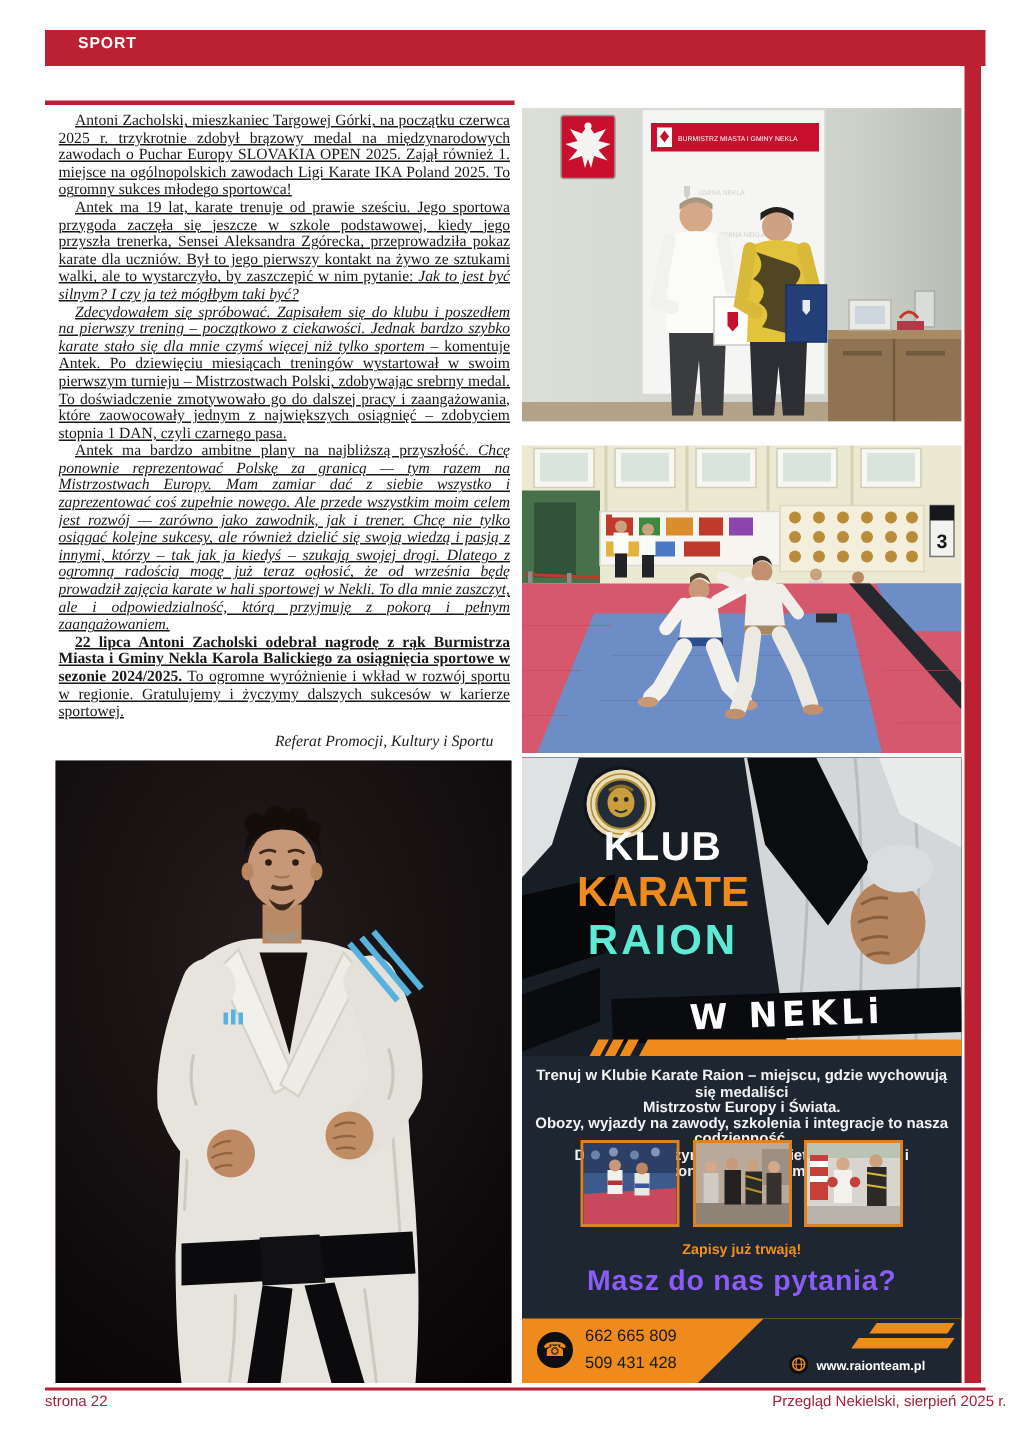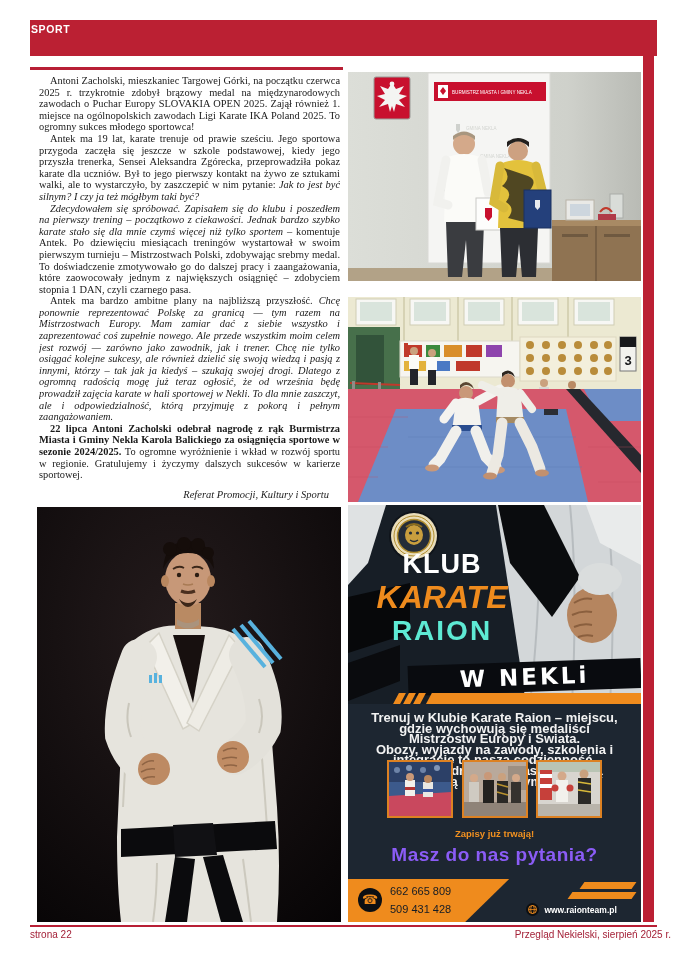--- a/index.html
+++ b/index.html
@@ -1,56 +1,56 @@
 <!DOCTYPE html>
 <html><head>
 <meta charset="utf-8">
 <style>
   html,body{margin:0;padding:0;background:#ffffff;}
   .page{position:relative;width:679px;height:960px;background:#ffffff;overflow:hidden;
         font-family:"Liberation Sans",sans-serif;}
   
-  .topbar{position:absolute;left:30px;top:20px;width:627px;height:36px;background:#bb2033;
+  .topbar{position:absolute;left:30px;top:20px;width:627px;height:24px;background:#bb2033;
           color:#fff;font-size:10.5px;font-weight:bold;letter-spacing:.6px;line-height:18px;
-          padding-left:1px;box-sizing:border-box;}
+          padding-left:22px;box-sizing:border-box;}
   .accentbar{position:absolute;left:643px;top:44px;width:11px;height:878px;background:#bb2033;}
   .title{position:absolute;left:30px;top:41px;width:330px;color:#b81f35;font-size:17.5px;
          font-weight:600;letter-spacing:.2px;}
   .title-rule{position:absolute;left:30px;top:67px;width:313px;height:2.5px;background:#b81f35;}
   
   .article{position:absolute;left:39px;top:75px;width:301px;height:410px;overflow:hidden;
            font-family:"Liberation Serif",serif;font-size:10.4px;line-height:11.6px;
            text-align:justify;color:#191919;}
-  .article p{margin:0;text-indent:11px;}
+  .article p{margin:0;text-indent:11px;text-decoration:underline;}
   .it{font-style:italic;}
   .bd{font-weight:bold;}
   .byline{position:absolute;left:28px;top:489px;width:301px;text-align:right;
           font-family:"Liberation Serif",serif;font-style:italic;font-size:10.5px;color:#222;}
   
   .photo{position:absolute;overflow:hidden;}
   .hero{left:37px;top:507px;width:304px;height:415px;background:#070506;}
   .photo1{left:348px;top:72px;width:293px;height:209px;background:#d7d8d2;}
   .photo2{left:348px;top:297px;width:293px;height:205px;background:#ece9d2;}
   
   .poster{position:absolute;left:348px;top:505px;width:293px;height:417px;background:#171e26;}
   .poster-top{position:absolute;left:0;top:0;width:293px;height:199px;overflow:hidden;}
   .club-logo{position:absolute;left:40px;top:5px;width:52px;height:52px;}
   .club-text{position:absolute;left:18px;top:46px;width:152px;text-align:center;line-height:1;}
   .club-l1{color:#fff;font-size:27px;font-weight:bold;letter-spacing:1px;}
-  .club-l2{color:#ef8b1d;font-size:32px;font-weight:bold;margin-top:3px;letter-spacing:0;font-style:italic;}
+  .club-l2{color:#ef8b1d;font-size:28px;font-weight:bold;margin-top:3px;letter-spacing:0;}
   .club-l3{color:#5eead4;font-size:28px;font-weight:bold;margin-top:4px;letter-spacing:2px;}
   .nekli-band{position:absolute;left:60px;top:157px;width:233px;height:30px;background:#090b0f;
               transform:rotate(-2deg);text-align:center;color:#fff;font-family:"DejaVu Sans",sans-serif;
               font-weight:bold;font-size:23px;line-height:30px;letter-spacing:3px;}
   .orange-bar{position:absolute;left:78px;top:188px;width:215px;height:11px;background:#ef8b1d;
               transform:skewX(-28deg);transform-origin:bottom left;}
   .stripe{position:absolute;top:188px;width:7px;height:11px;background:#ef8b1d;transform:skewX(-28deg);}
   .poster-info{position:absolute;left:0;top:199px;width:293px;height:175px;background:#1d2631;}
   .intro{position:absolute;left:6px;top:9px;width:281px;text-align:center;color:#f2f2f2;
-         font-size:13px;font-weight:bold;line-height:10.6px;}
+         font-size:10px;font-weight:bold;line-height:10.6px;}
   .strip{position:absolute;left:0;top:56px;width:293px;text-align:center;}
   .strip .ph{display:inline-block;width:62px;height:54px;border:2px solid #dd8122;margin:0 2px;
              vertical-align:top;overflow:hidden;}
   .enroll{position:absolute;left:0;top:124px;width:293px;text-align:center;color:#f09020;
           font-size:9.5px;font-weight:bold;}
   .question{position:absolute;left:0;top:140px;width:293px;text-align:center;color:#8b5cf6;
             font-size:19px;font-weight:bold;letter-spacing:.5px;}
   .poster-bottom{position:absolute;left:0;top:374px;width:293px;height:43px;background:#ef8b1d;}
   .pb-navy{position:absolute;left:0;top:0;width:293px;height:43px;background:#1d2631;
            clip-path:polygon(55% 0,100% 0,100% 100%,40% 100%);}

